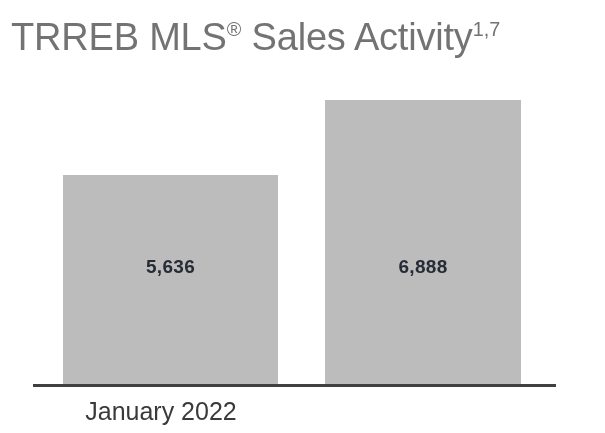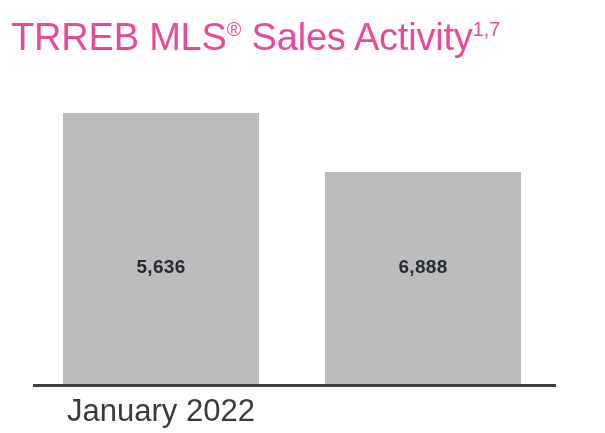--- a/index.html
+++ b/index.html
@@ -22,21 +22,21 @@
     background: #ffffff;
   }
 
   
   #chart-title {
     position: absolute;
     left: 11px;
     top: 5px;
     width: 594px;
     height: 52px;
-    color: #ec4899;
+    color: #737373;
     font-size: 38px;
     font-weight: 400;
     line-height: 48px;
     white-space: nowrap;
     letter-spacing: -0.2px;
   }
   #chart-title .reg {
     font-size: 0.52em;
     vertical-align: 0.72em;
     letter-spacing: 0;
@@ -62,22 +62,22 @@
     width: 196px;
   }
   .bar-column.col-0 { left: 63px; }
   .bar-column.col-1 { left: 325px; }
 
   .bar-rect {
     position: relative;
     width: 100%;
     background: #bcbcbc;
   }
-  .bar-column.col-0 .bar-rect { height: 271px; }
-  .bar-column.col-1 .bar-rect { height: 212px; }
+  .bar-column.col-0 .bar-rect { height: 209px; padding-left: 19px; }
+  .bar-column.col-1 .bar-rect { height: 284px; }
 
   .bar-value {
     position: absolute;
     left: 0;
     width: 100%;
     bottom: 106px;
     text-align: center;
     font-size: 19px;
     font-weight: bold;
     color: #262b36;
@@ -93,21 +93,21 @@
     height: 3px;
     background: #404040;
   }
 
   
   .cat-label {
     position: absolute;
     top: 334px;
     width: 240px;
     text-align: center;
-    font-size: 31px;
+    font-size: 25px;
     color: #3a3a3a;
     line-height: 34px;
     white-space: nowrap;
   }
   .cat-label.cat-0 { left: 41px; }
   .cat-label.cat-1 { left: 303px; }
 </style>
 </head>
 <body>
 

